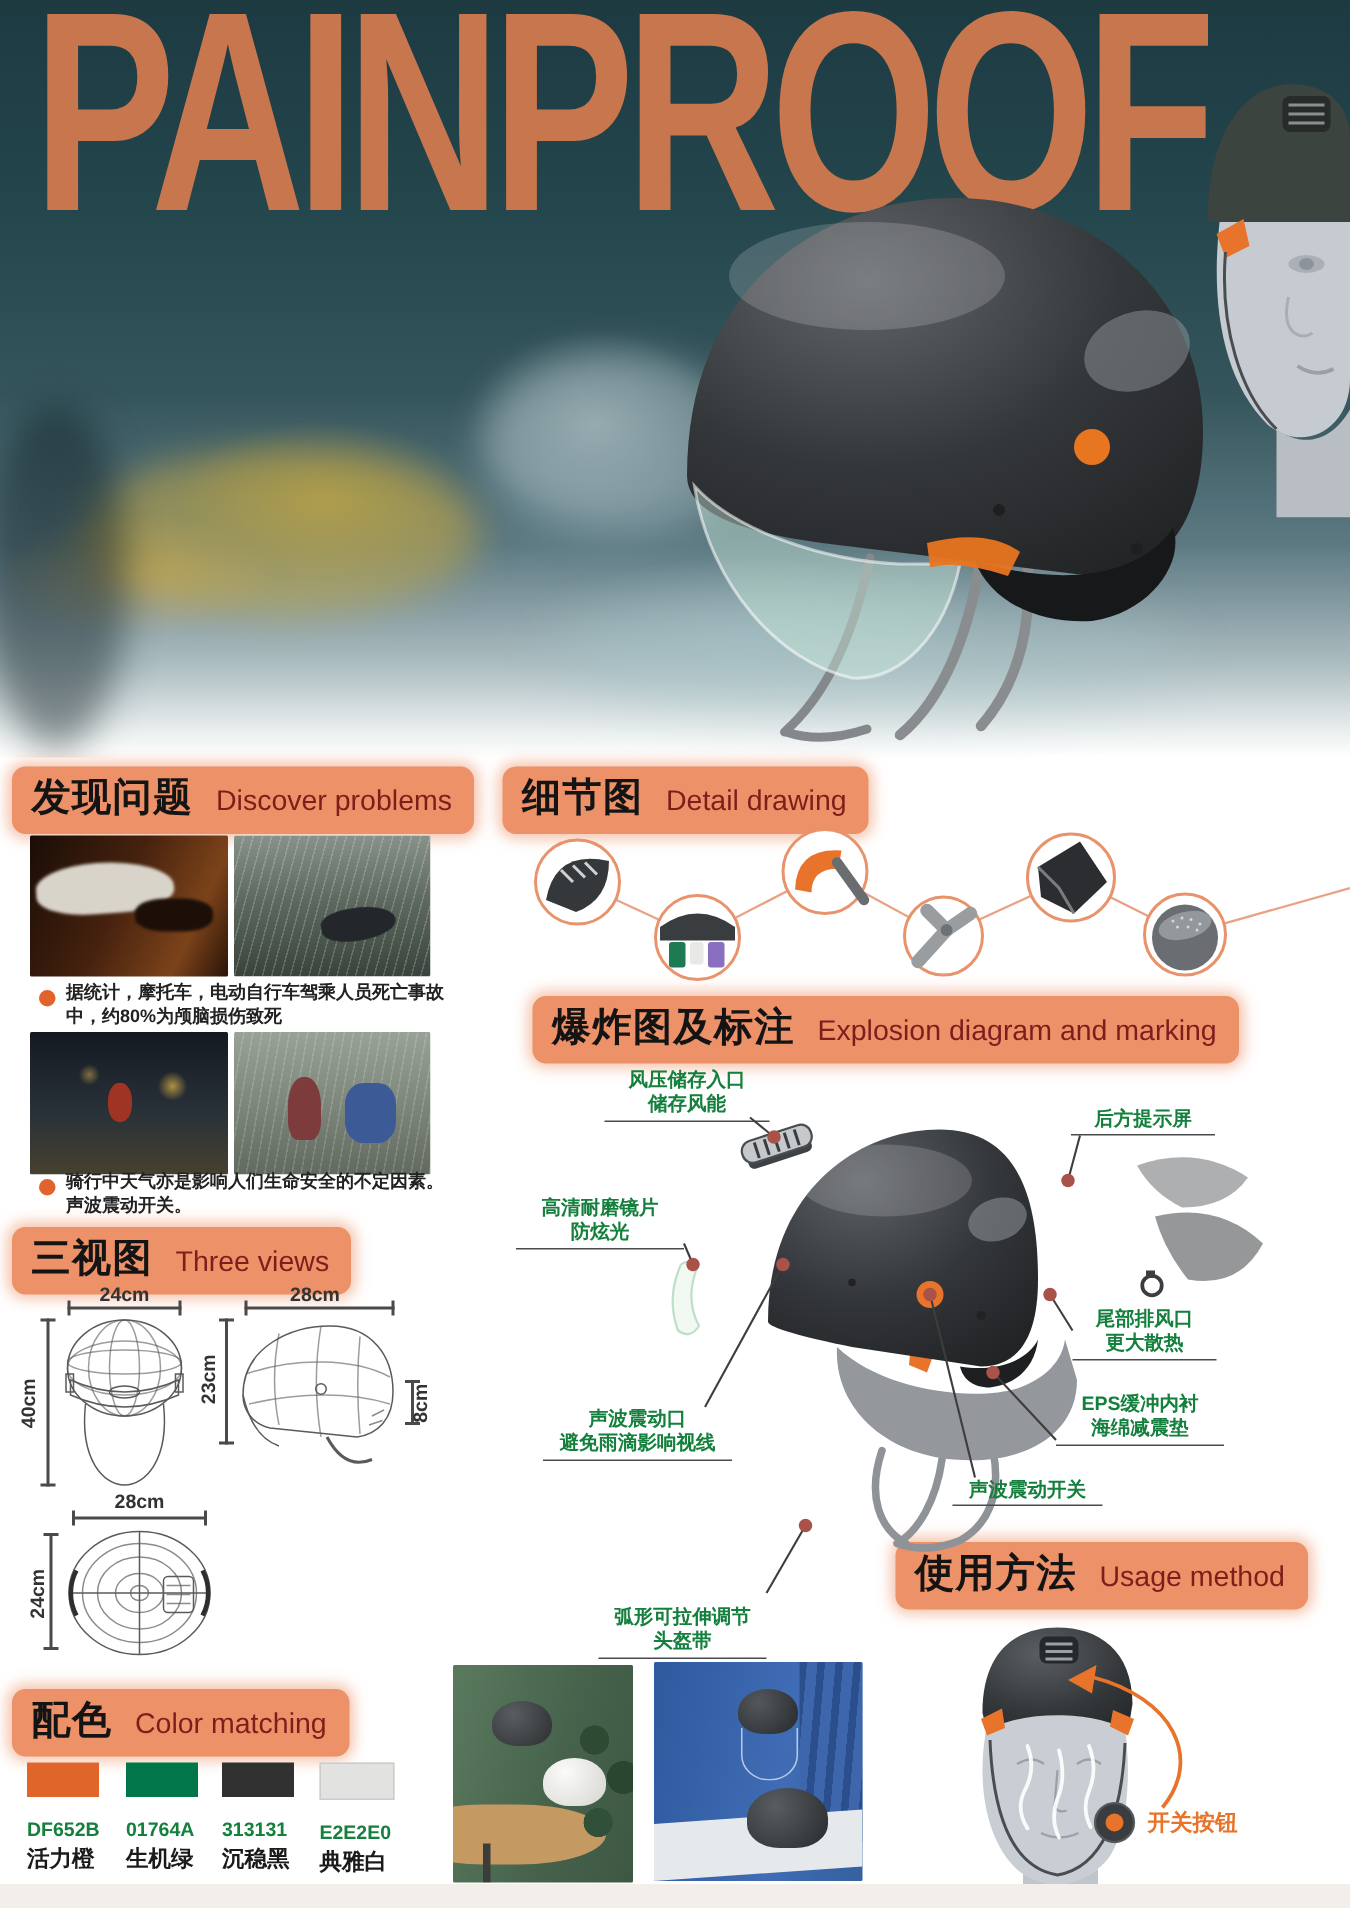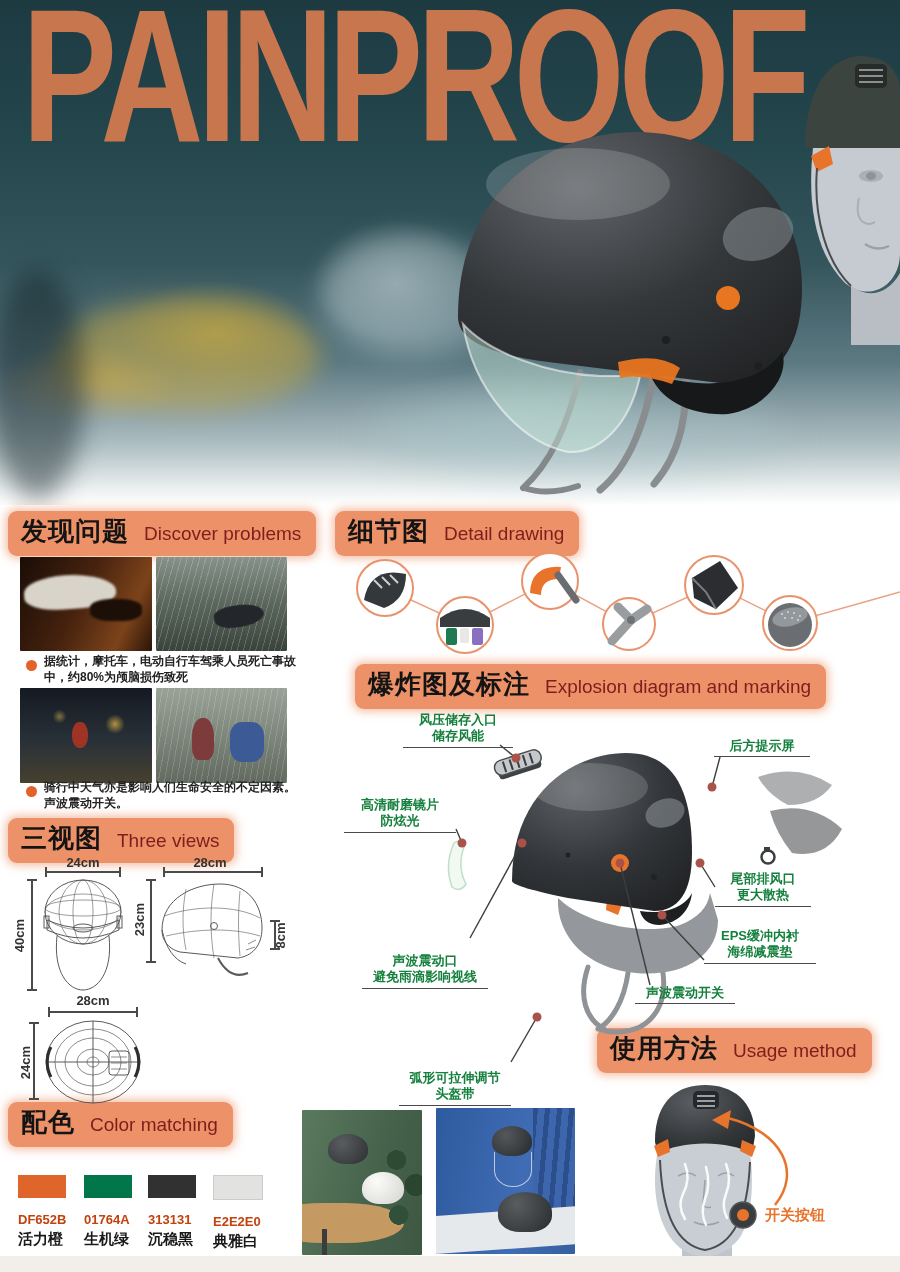--- a/index.html
+++ b/index.html
@@ -33,21 +33,21 @@
   .dim-v{transform:rotate(-90deg);}
   .dimline-h{position:absolute;height:2px;background:#4a4a4a;}
   .dimline-h::before,.dimline-h::after{content:"";position:absolute;top:-4px;width:2px;height:10px;background:#4a4a4a;}
   .dimline-h::before{left:0;} .dimline-h::after{right:0;}
   .dimline-v{position:absolute;width:2px;background:#4a4a4a;}
   .dimline-v::before,.dimline-v::after{content:"";position:absolute;left:-4px;height:2px;width:10px;background:#4a4a4a;}
   .dimline-v::before{top:0;} .dimline-v::after{bottom:0;}
   
   .color-item{position:absolute;width:62px;}
   .sw{width:48px;height:23px;}
-  .ccode{font-size:13px;font-weight:bold;color:#c2410c;margin-top:14px;}
+  .ccode{font-size:13px;font-weight:bold;color:#15803d;margin-top:14px;}
   .cname{font-size:15px;font-weight:bold;color:#1a1a1a;margin-top:3px;}
   
   .callout{position:absolute;font-size:13px;line-height:1.25;text-align:center;color:#15803d;
       font-weight:600;border-bottom:1.5px solid #4a4a4a;padding-bottom:2px;}
   
   .switch-label{position:absolute;font-size:15px;font-weight:600;color:#E8742C;white-space:nowrap;}
   .bottom-strip{position:absolute;left:0;top:1256px;width:900px;height:16px;background:#f2efeb;}
   svg{display:block;}
 </style>
 </head>
@@ -112,21 +112,21 @@
     <span class="en">Detail drawing</span>
   </div>
   <div class="banner" style="left:355px;top:664px;">
     <span class="cn">爆炸图及标注</span>
     <span class="en">Explosion diagram and marking</span>
   </div>
   <div class="banner" style="left:8px;top:818px;">
     <span class="cn">三视图</span>
     <span class="en">Three views</span>
   </div>
-  <div class="banner" style="left:8px;top:1102px;text-align:right;">
+  <div class="banner" style="left:8px;top:1126px;text-align:right;">
     <span class="cn">配色</span>
     <span class="en">Color matching</span>
   </div>
   <div class="banner" style="left:597px;top:1028px;">
     <span class="cn">使用方法</span>
     <span class="en">Usage method</span>
   </div>
 
   <div class="photo" style="left:20px;top:557px;width:132px;height:94px;background:linear-gradient(115deg,#1a0d06 0%,#46220e 45%,#7c431a 78%,#2a1408 100%);">
     <div class="fig" style="left:4px;top:18px;width:92px;height:34px;background:#d9d4ca;border-radius:45% 55% 40% 40%;transform:rotate(-4deg);filter:blur(1px);"></div>
@@ -346,21 +346,21 @@
   </div>
   <div class="callout" style="left:344px;top:797px;width:112px;">
     <span style="display:block;">高清耐磨镜片</span>
     <span style="display:block;">防炫光</span>
   </div>
   <div class="callout" style="left:715px;top:855px;width:96px;margin-top:16px;">
     <span style="display:block;">尾部排风口</span>
     <span style="display:block;">更大散热</span>
   </div>
   <div class="callout" style="left:362px;top:938px;width:126px;">
-    <span style="display:block;margin-top:15px;">声波震动口</span>
+    <span style="display:block;">声波震动口</span>
     <span style="display:block;">避免雨滴影响视线</span>
   </div>
   <div class="callout" style="left:704px;top:928px;width:112px;">
     <span style="display:block;">EPS缓冲内衬</span>
     <span style="display:block;">海绵减震垫</span>
   </div>
   <div class="callout" style="left:635px;top:985px;width:100px;">
     <span style="display:block;">声波震动开关</span>
   </div>
   <div class="callout" style="left:399px;top:1030px;width:112px;">

